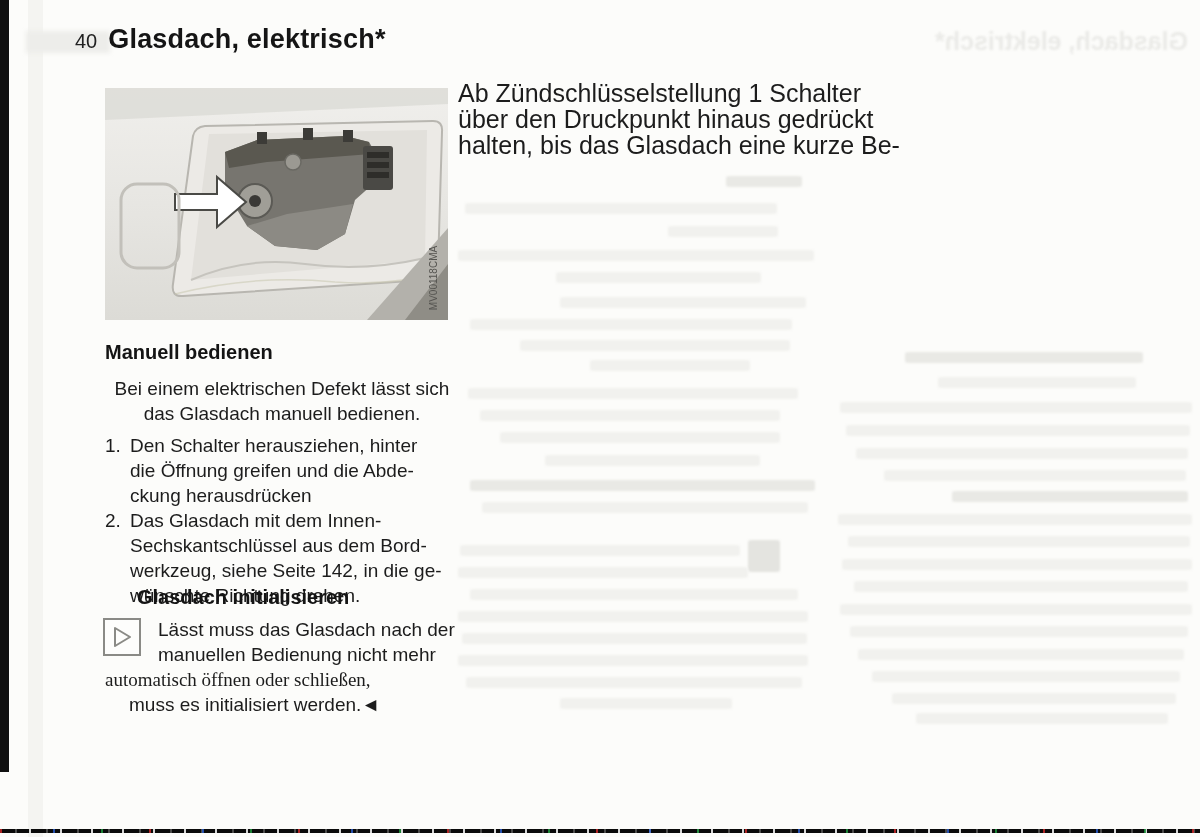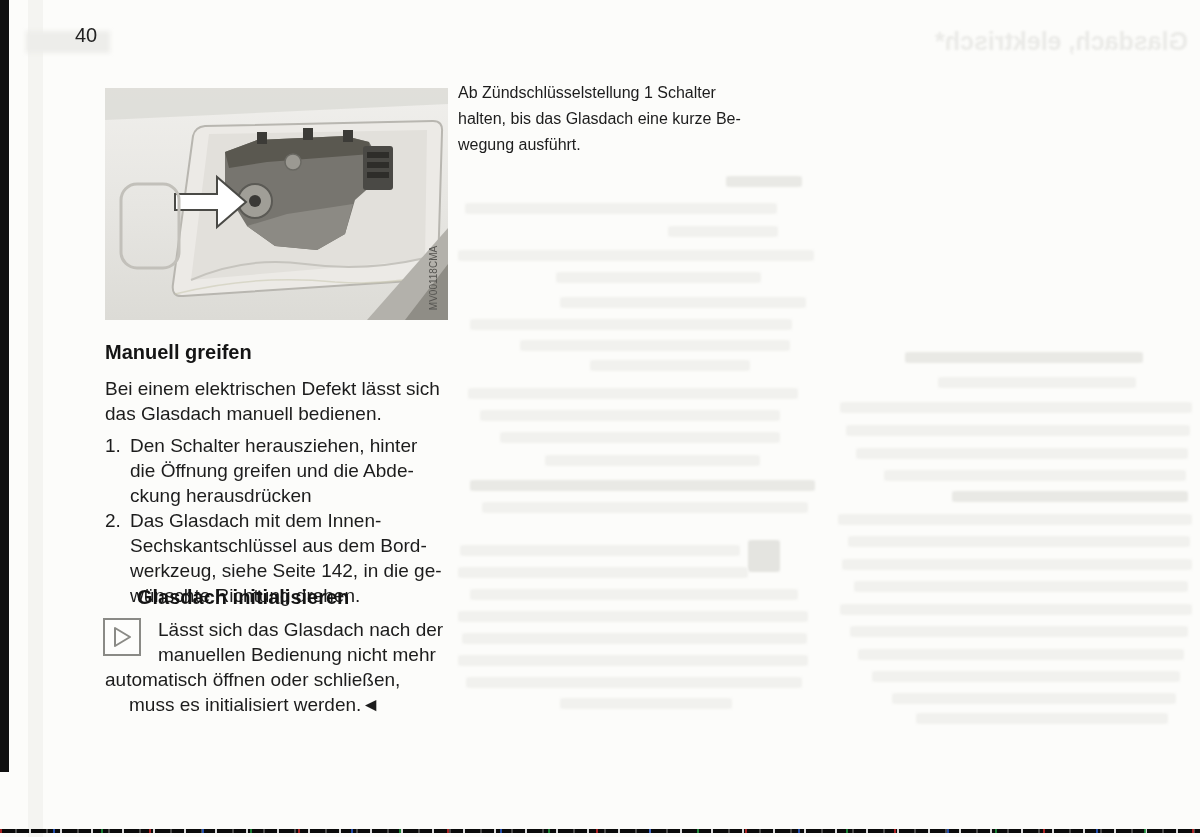--- a/index.html
+++ b/index.html
@@ -21,37 +21,37 @@
         rgba(30,150,60,.85) 101px 103px, transparent 103px 149px),
       repeating-linear-gradient(90deg, #0a0a0a 0 15px, #4a4a4a 15px 17px, #0a0a0a 17px 29px, #d6d6d6 29px 31px);
   }
   
   .header{position:absolute;left:75px;top:24px;display:flex;align-items:baseline;}
   .page-number{font-size:20px;color:#222;margin-right:11px;}
   .page-title{font-size:27px;font-weight:bold;letter-spacing:.2px;color:#151515;}
   
   .figure{position:absolute;left:105px;top:88px;width:343px;height:232px;}
   
-  .intro{position:absolute;left:458px;top:80px;width:350px;font-size:16px;line-height:26px;}
+  .intro{position:absolute;left:458px;top:80px;width:350px;font-size:25px;line-height:26px;}
   
   .colA{position:absolute;left:105px;top:340px;width:354px;font-size:19px;line-height:25px;}
   .h-sec{font-size:20px;font-weight:bold;margin:0 0 11px 0;color:#141414;}
-  .par{margin:0 0 7px 0;}
+  .par{margin:0 0 7px 0;text-align:center;}
   .step{position:relative;padding-left:25px;}
   .step .num{position:absolute;left:0;top:0;}
   .init-head{position:absolute;left:105px;top:586px;width:354px;margin-left:32px;}
   .note{position:absolute;left:103px;top:614px;width:356px;font-size:19px;line-height:25px;}
   .note-icon{
     position:absolute;left:0;top:4px;width:38px;height:38px;
     border:2px solid #8a8a86;background:#fdfdfc;box-sizing:border-box;
     display:flex;align-items:center;justify-content:center;
   }
   .nl{position:absolute;white-space:nowrap;}
   .nl1{left:55px;top:3px;} .nl2{left:55px;top:28px;}
-  .nl3{left:2px;top:53px;} .nl4{left:2px;top:78px;margin-left:24px;}
+  .nl3{left:2px;top:53px;font-family:Liberation Serif, serif;} .nl4{left:2px;top:78px;margin-left:24px;}
   
   .g{position:absolute;height:11px;border-radius:3px;background:#f1f1ee;filter:blur(1px);}
   .gs{background:#e9e9e5;}
   .gicon{height:32px;background:#e4e4e0;}
   .ghost-title{
     position:absolute;left:848px;top:27px;width:340px;
     font-weight:bold;font-size:25px;color:#eaeae7;
     transform:scaleX(-1);filter:blur(1.1px);white-space:nowrap;
   }
   .ghost-img{
@@ -65,20 +65,21 @@
 <body>
 
 <div id="page">
 
   <div class="scan-band"></div>
   <div class="header-smudge"></div>
   <div class="chapter-tab"></div>
 
   <div class="header">
     <span class="page-number">40</span>
+    <span class="page-title">Glasdach, elektrisch*</span>
   </div>
 
   <div class="ghost-title">Glasdach, elektrisch*</div>
   <div class="ghost-img"></div>
 
   <div class="g gs" style="left:726px;top:176px;width:76px"></div>
   <div class="g" style="left:465px;top:203px;width:312px"></div>
   <div class="g" style="left:668px;top:226px;width:110px"></div>
   <div class="g" style="left:458px;top:250px;width:356px"></div>
   <div class="g" style="left:556px;top:272px;width:205px"></div>
@@ -153,26 +154,26 @@
       <polygon points="70,106 112,106 112,89 141,114 112,139 112,122 70,122" fill="#ffffff" stroke="#4a4a46" stroke-width="2"></polygon>
       <rect x="16" y="96" width="58" height="84" rx="16" fill="none" stroke="#c2c0ba" stroke-width="3"></rect>
       <polygon points="343,140 343,232 262,232" fill="#b3b1ab"></polygon>
       <polygon points="343,176 343,232 300,232" fill="#8f8d86"></polygon>
       <text x="332" y="190" font-size="10" fill="#555450" text-anchor="middle" transform="rotate(-90 332 190)">MV00118CMA</text>
     </svg>
   </div>
 
   <div class="intro">
     <div class="line">Ab Zündschlüsselstellung 1 Schalter</div>
+    <div class="line">über den Druckpunkt hinaus gedrückt</div>
     <div class="line">halten, bis das Glasdach eine kurze Be-</div>
-    <div class="line">wegung ausführt.</div>
   </div>
 
   <div class="colA">
-    <div class="h-sec">Manuell greifen</div>
+    <div class="h-sec">Manuell bedienen</div>
     <div class="par">
       <div class="line">Bei einem elektrischen Defekt lässt sich</div>
       <div class="line">das Glasdach manuell bedienen.</div>
     </div>
     <div class="step">
       <span class="num">1.</span>
       <div class="line">Den Schalter herausziehen, hinter</div>
       <div class="line">die Öffnung greifen und die Abde-</div>
       <div class="line">ckung herausdrücken</div>
     </div>
@@ -185,20 +186,20 @@
     </div>
   </div>
 
   <div class="init-head h-sec">Glasdach initialisieren</div>
   <div class="note">
     <span class="note-icon">
       <svg width="24" height="24" viewBox="0 0 24 24">
         <polygon points="5,3 20,12 5,21" fill="none" stroke="#8a8a86" stroke-width="2" stroke-linejoin="round"></polygon>
       </svg>
     </span>
-    <div class="nl nl1">Lässt sich das Glasdach nach der</div>
+    <div class="nl nl1">Lässt muss das Glasdach nach der</div>
     <div class="nl nl2">manuellen Bedienung nicht mehr</div>
     <div class="nl nl3">automatisch öffnen oder schließen,</div>
     <div class="nl nl4">muss es initialisiert werden.◄</div>
   </div>
 
   <div class="page-edge-line"></div>
 </div>
 
 </body></html>

